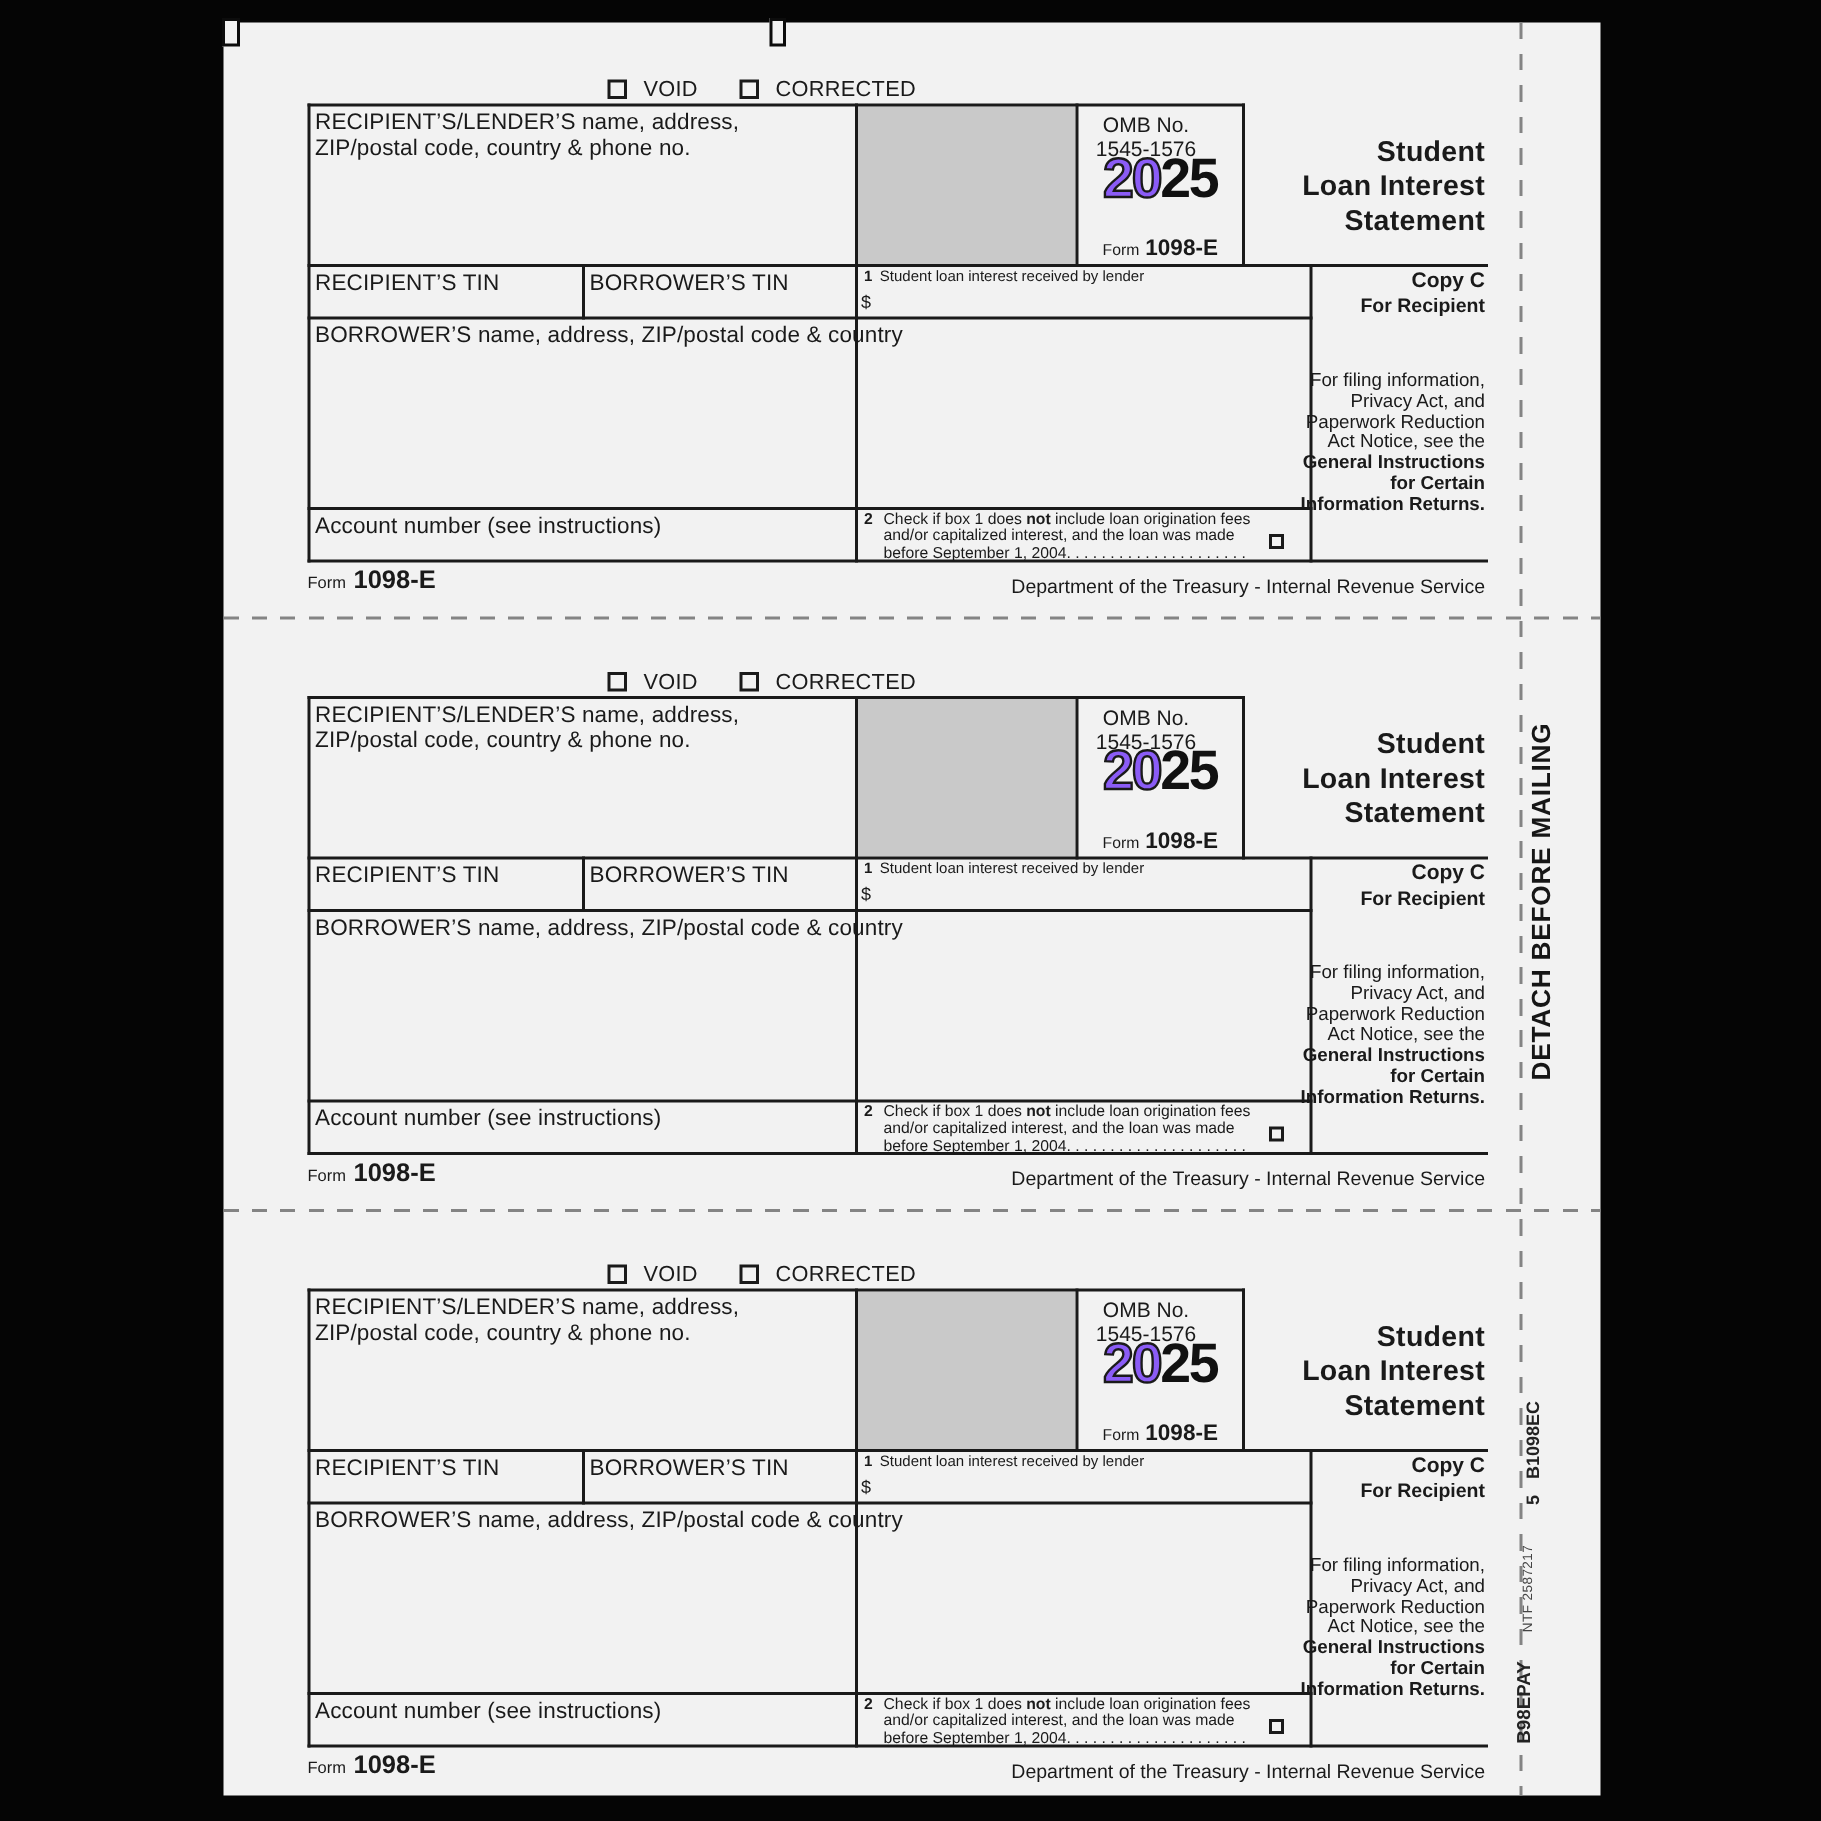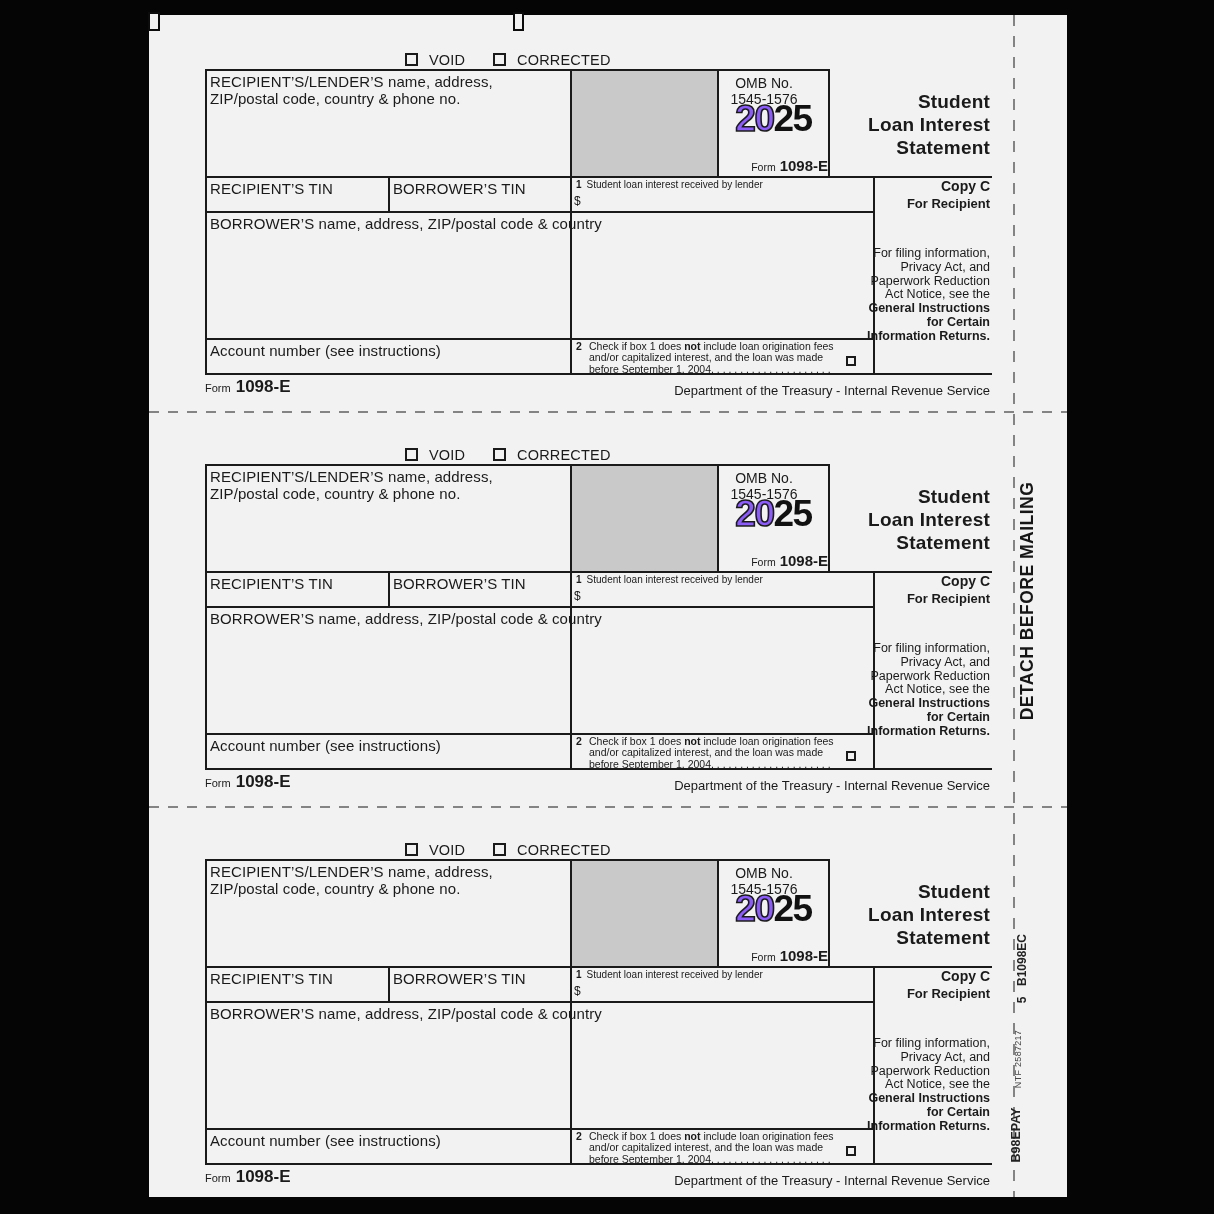--- a/index.html
+++ b/index.html
@@ -27,21 +27,21 @@
   .cb { position:absolute; width:13px; height:13px; border:2px solid #1a1a1a; background:#f2f2f2; }
   .void-row-label { position:absolute; top:-1px; font-size:14.5px; letter-spacing:0.2px; }
 
   .lbl { position:absolute; font-size:15px; letter-spacing:0.1px; }
 
   .omb-no   { position:absolute; left:514px; top:22px;  width:90px; text-align:center; font-size:14px; }
   .year     { position:absolute; left:514px; top:46px;  width:109px; text-align:center;
               font-size:37px; font-weight:700; letter-spacing:-1.5px; line-height:40px; }
   .year-outline { color:#8b5cf6; -webkit-text-stroke:1.6px #1a1a1a; }
   .year-solid   { color:#111; }
-  .omb-form { position:absolute; left:514px; top:104px; width:109px; text-align:right; font-size:10.5px; }
+  .omb-form { position:absolute; left:514px; top:104px; width:109px; text-align:center; font-size:10.5px; }
   .omb-form .num { font-size:15px; font-weight:700; margin-left:4px; }
 
   .title { position:absolute; left:565px; top:37px; width:220px; text-align:right;
            font-size:19px; font-weight:700; line-height:23px; letter-spacing:0.2px; }
 
   .copy-block { position:absolute; left:565px; top:124px; width:220px; text-align:right; }
   .copy-c { font-size:14px; font-weight:700; line-height:19px; }
   .for-recipient { font-size:13px; font-weight:700; line-height:15px; }
 
   .filing { position:absolute; left:567px; top:194px; width:218px; text-align:right;

